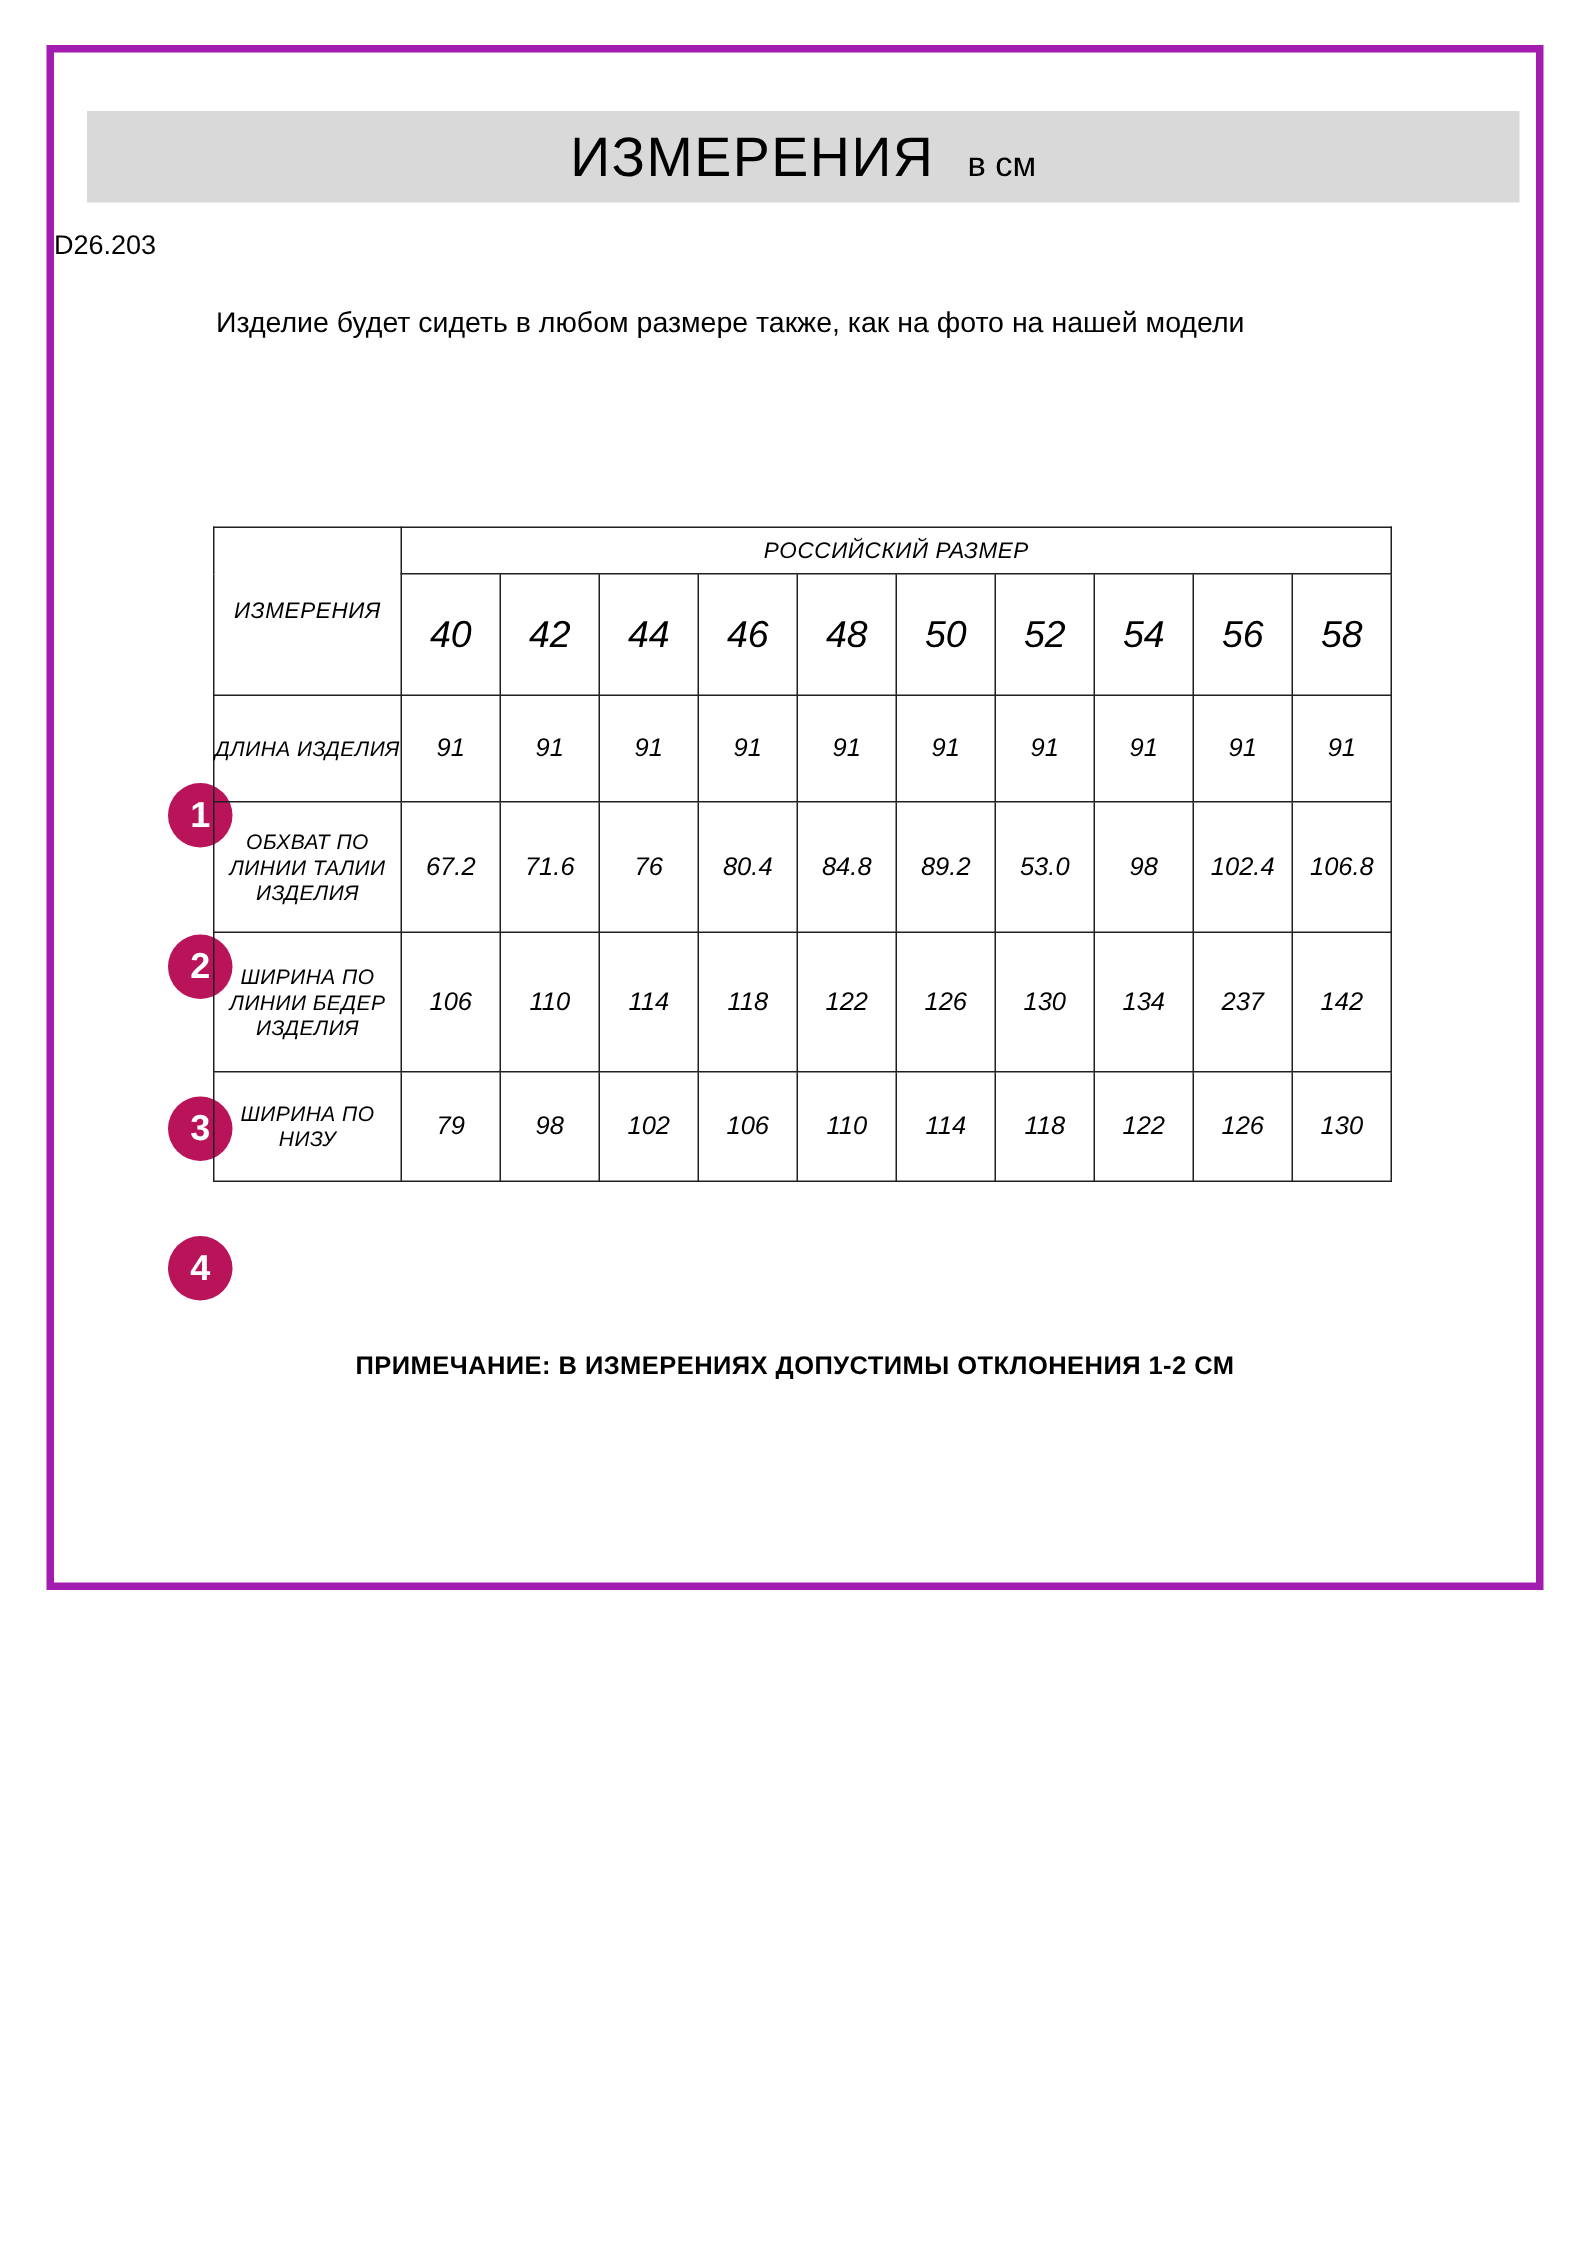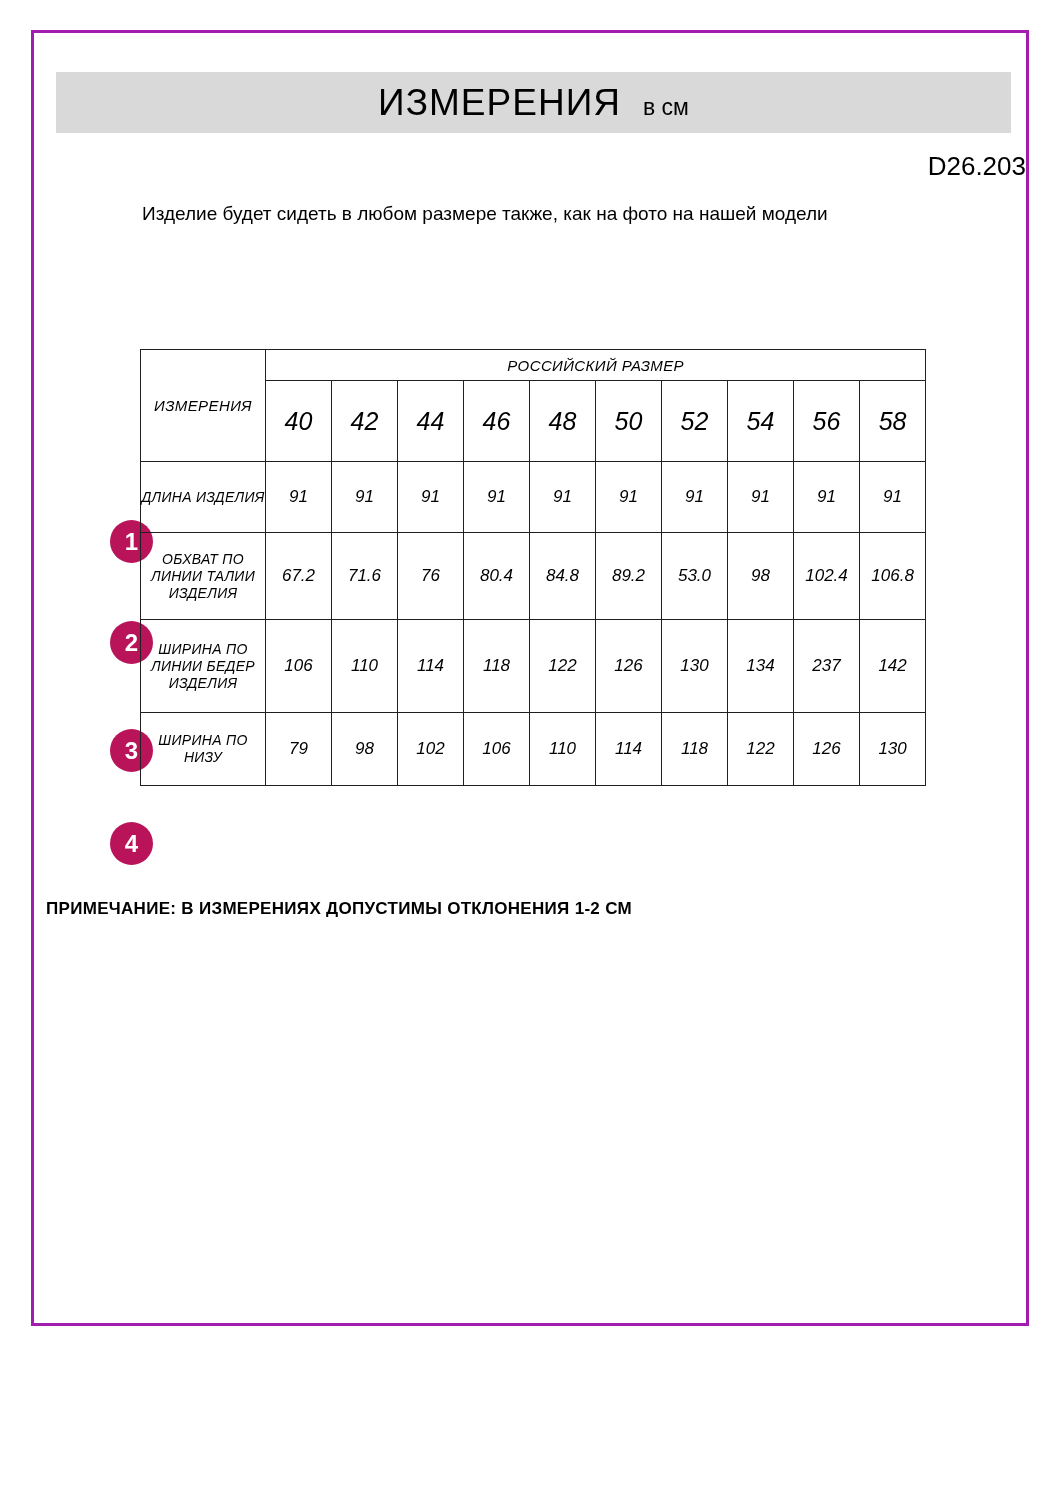--- a/index.html
+++ b/index.html
@@ -12,22 +12,22 @@
     height: 1500px;
     font-family: "Liberation Sans", sans-serif;
     color: #000000;
     position: relative;
   }
   .page-frame {
     position: absolute;
     left: 31px;
     top: 30px;
     width: 998px;
-    height: 1296px;
-    border: 3px solid #a21caf;
+    height: 1030px;
+    border: 5px solid #a21caf;
     box-sizing: border-box;
     background: #ffffff;
   }
   .content {
     position: absolute;
     left: 0;
     top: 0;
     width: 100%;
     height: 100%;
   }
@@ -62,22 +62,22 @@
   .title-unit {
     font-size: 23px;
     font-weight: 400;
     margin-left: 22px;
   }
   .article-code {
     position: absolute;
     left: 0;
     top: 118px;
     width: 100%;
-    text-align: right;
-    font-size: 26px;
+    text-align: left;
+    font-size: 18px;
   }
   .fit-note {
     position: absolute;
     left: 108px;
     top: 168px;
     width: 782px;
     font-size: 19px;
     line-height: 26px;
   }
 
@@ -148,23 +148,24 @@
     color: #ffffff;
     font-size: 24px;
     font-weight: bold;
     display: flex;
     align-items: center;
     justify-content: center;
     left: 0;
   }
   .footnote {
     position: absolute;
-    left: 12px;
+    left: 0;
     top: 866px;
     width: 100%;
+    text-align: center;
     font-size: 17px;
     font-weight: bold;
     letter-spacing: 0.3px;
   }
 </style>
 </head>
 <body>
 
 <div class="page-frame">
   <div class="content">

